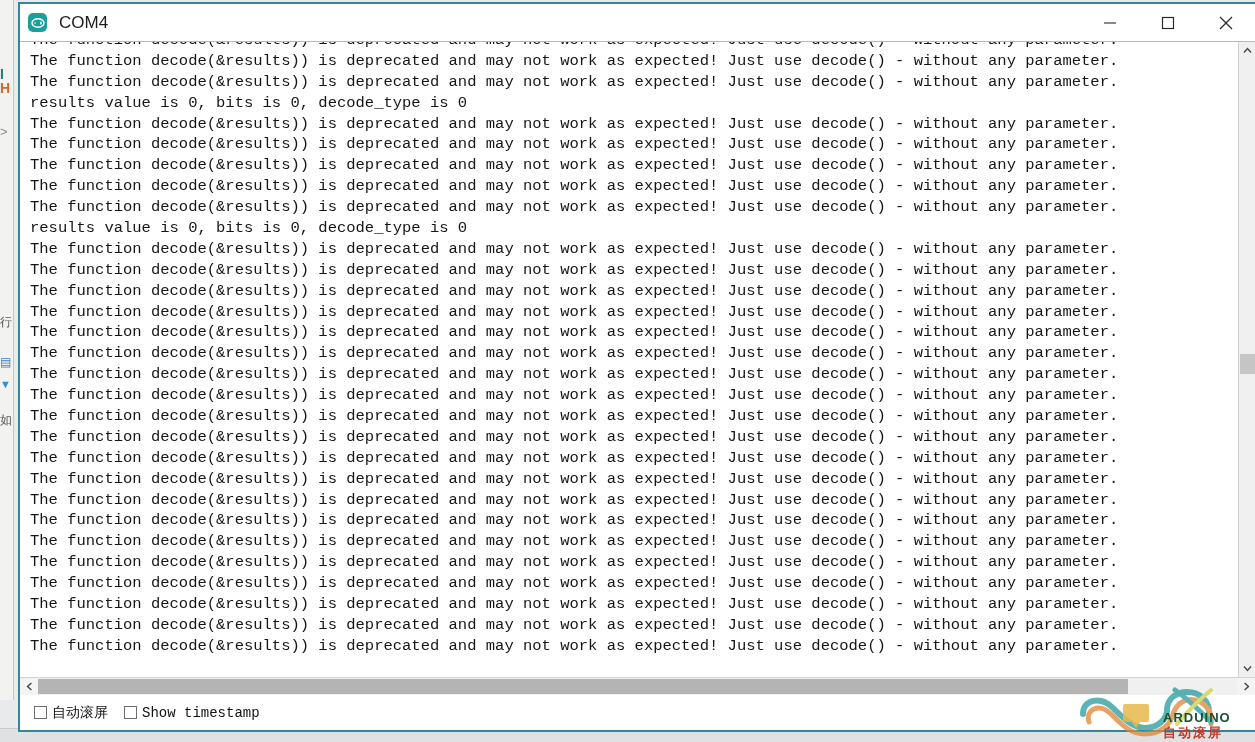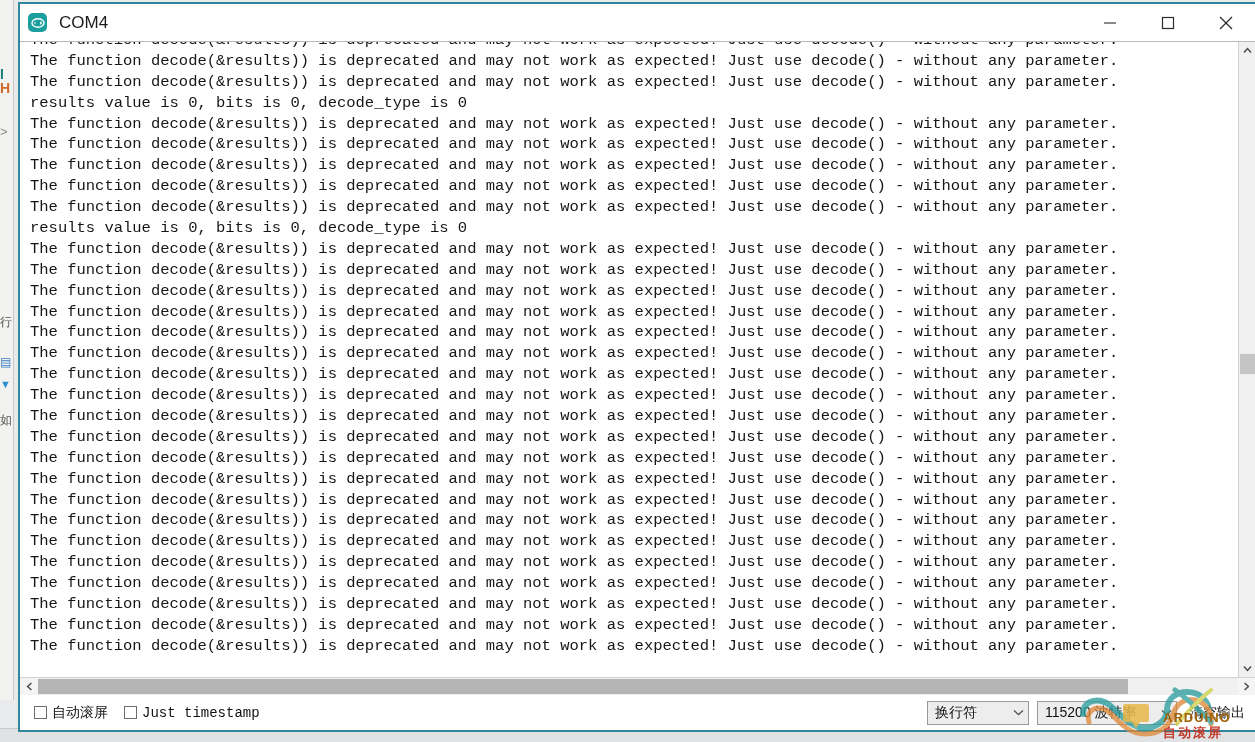--- a/index.html
+++ b/index.html
@@ -249,21 +249,21 @@
     width: 180px; height: 58px;
     pointer-events: none;
     z-index: 50;
   }
   #watermark .wm-text {
     position: absolute; font-family: "Liberation Sans", sans-serif;
     font-weight: bold;
   }
   #wm-arduino {
     left: 88px; top: 26px; font-size: 13px;
-    color: #a16207; letter-spacing: 1px;
+    color: #14532d; letter-spacing: 1px;
   }
   #wm-community {
     left: 88px; top: 40px; font-size: 13px;
     color: #c0392b; letter-spacing: 2px;
   }
 </style>
 </head>
 <body>
 
 <div id="ide-backdrop">
@@ -383,42 +383,23 @@
     </div>
   </div>
 
   <div id="status-bar">
     <div class="chk-wrap">
       <div class="chk-box"></div>
       <span class="chk-label-cn">自动滚屏</span>
     </div>
     <div class="chk-wrap">
       <div class="chk-box"></div>
-      <span class="chk-label-mono">Just timestamp</span>
-    </div>
-
-    <div id="status-right">
-      <div class="sel" id="newline-select">
-        <span>换行符</span>
-        <span class="sel-caret">
-          <svg width="11" height="7" viewBox="0 0 11 7">
-            <polyline points="1,1.5 5.5,5.6 10,1.5" fill="none" stroke="#555" stroke-width="1.3"></polyline>
-          </svg>
-        </span>
-      </div>
-      <div class="sel" id="baud-select">
-        <span>115200 波特率</span>
-        <span class="sel-caret">
-          <svg width="11" height="7" viewBox="0 0 11 7">
-            <polyline points="1,1.5 5.5,5.6 10,1.5" fill="none" stroke="#555" stroke-width="1.3"></polyline>
-          </svg>
-        </span>
-      </div>
-      <div id="clear-button">清空输出</div>
-    </div>
+      <span class="chk-label-mono">Show timestamp</span>
+    </div>
+
   </div>
 </div>
 
 <div id="watermark">
   <svg width="180" height="58" viewBox="0 0 180 58">
     <g fill="none" stroke-linecap="round" opacity="0.78">
       <path d="M8,30 C8,15 26,12 38,24 C48,34 58,44 70,44 C84,44 92,34 92,26" stroke="#2f9e9e" stroke-width="6"></path>
       <path d="M92,26 C92,14 102,8 112,8 C126,8 134,18 134,28" stroke="#2f9e9e" stroke-width="6"></path>
       <path d="M14,38 C10,26 24,18 36,30 C48,42 56,50 70,50 C86,50 96,40 98,30" stroke="#e08a3c" stroke-width="5"></path>
       <path d="M98,30 C102,18 112,14 120,16 C132,19 138,30 136,40" stroke="#e08a3c" stroke-width="5"></path>

